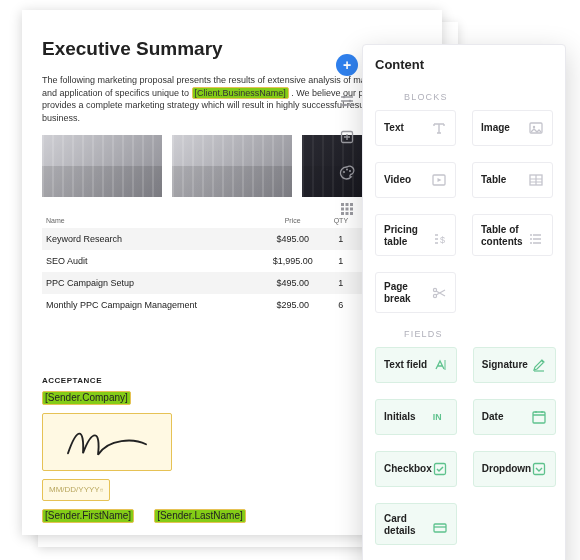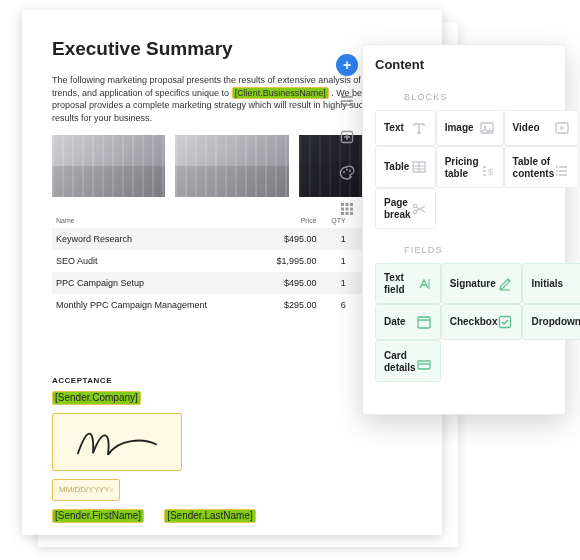--- a/index.html
+++ b/index.html
@@ -20,21 +20,21 @@
     width: 420px; height: 525px;
     background: #fff;
     box-shadow: 0 2px 10px rgba(0,0,0,.15);
   }
   .page {
     position: absolute;
     left: 22px; top: 10px;
     width: 420px; height: 525px;
     background: #fff;
     box-shadow: 0 2px 12px rgba(0,0,0,.18);
-    padding: 28px 30px;
+    padding: 28px 20px;
     font-size: 10px;
   }
   .page h1 { font-size: 19px; font-weight: 800; margin-bottom: 14px; }
   .page p { font-size: 9px; color: #333; line-height: 1.4; margin-bottom: 10px; }
   .var-token {
     background: #84cc16;
     border: 1px solid #e6c255;
     padding: 0 2px;
     border-radius: 2px;
     display: inline-block;
@@ -54,21 +54,21 @@
       linear-gradient(0deg, rgba(0,0,0,.12) 0 50%, transparent 50%);
   }
   .img-thumb.dark { background: linear-gradient(135deg,#2a2a32,#121218); }
   .img-thumb.dark::after { opacity:.4; }
 
   table { width: 100%; border-collapse: collapse; font-size: 9px; }
   thead th {
     font-size: 7px; text-align: left; font-weight: 500;
     color: #666; padding: 4px 4px;
   }
-  thead th.r, tbody td.r { text-align: right; }
+  thead th.r, tbody td.r { text-align: center; }
   tbody td { padding: 6px 4px; }
   tbody tr:nth-child(odd) { background: #f4f4f4; }
 
   .totals { margin-top: 4px; font-size: 9px; }
   .totals div { display:flex; justify-content:flex-end; gap:24px; padding: 2px 4px; }
   .totals .bold { font-weight: 700; }
 
   .acceptance {
     margin-top: 14px;
     font-size: 8px; font-weight: 700; letter-spacing: .5px;
@@ -124,21 +124,21 @@
     box-shadow: 0 8px 28px rgba(0,0,0,.18);
     padding: 12px 12px 16px;
   }
   .panel-title { font-size: 13px; font-weight: 700; margin-bottom: 20px; }
   .section-label {
     font-size: 9px; letter-spacing: 1.2px; color:#b0b0ba; font-weight:400;
     margin: 4px 0 8px;
     padding-left: 29px;
   }
   .grid {
-    display:grid; grid-template-columns: 1fr 1fr 1fr; gap: 0;
+    display:grid; grid-template-columns: 1fr 1fr; gap: 16px;
     margin-bottom: 16px;
   }
   .tile {
     border: 1px solid #ececf0; border-radius: 3px;
     padding: 8px 8px;
     display:flex; align-items:center; justify-content:space-between;
     min-height: 36px;
     cursor: pointer;
     background:#fff;
   }

